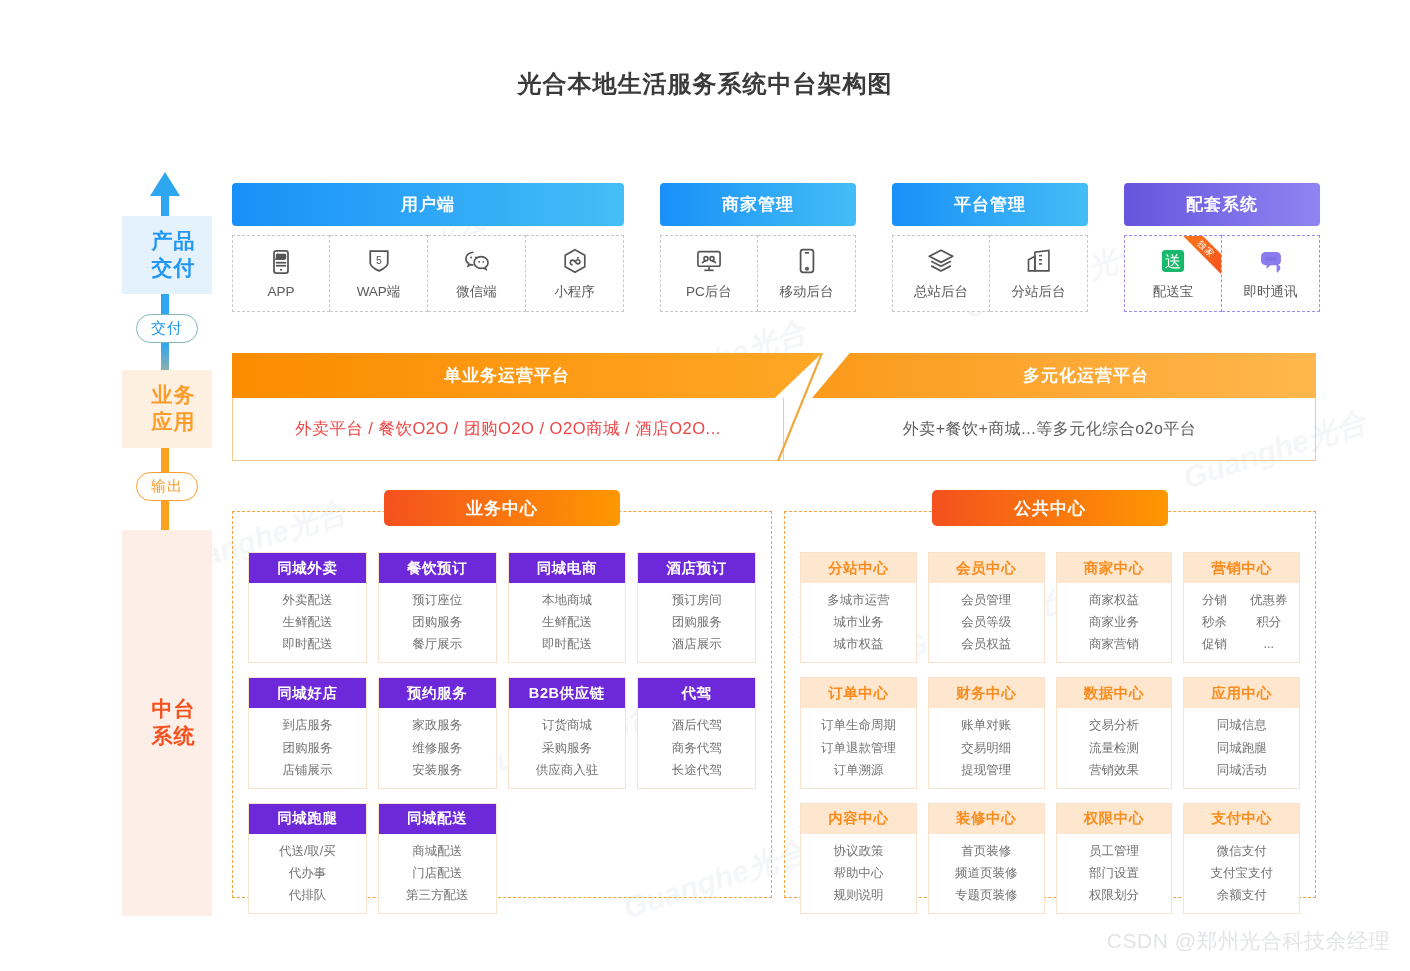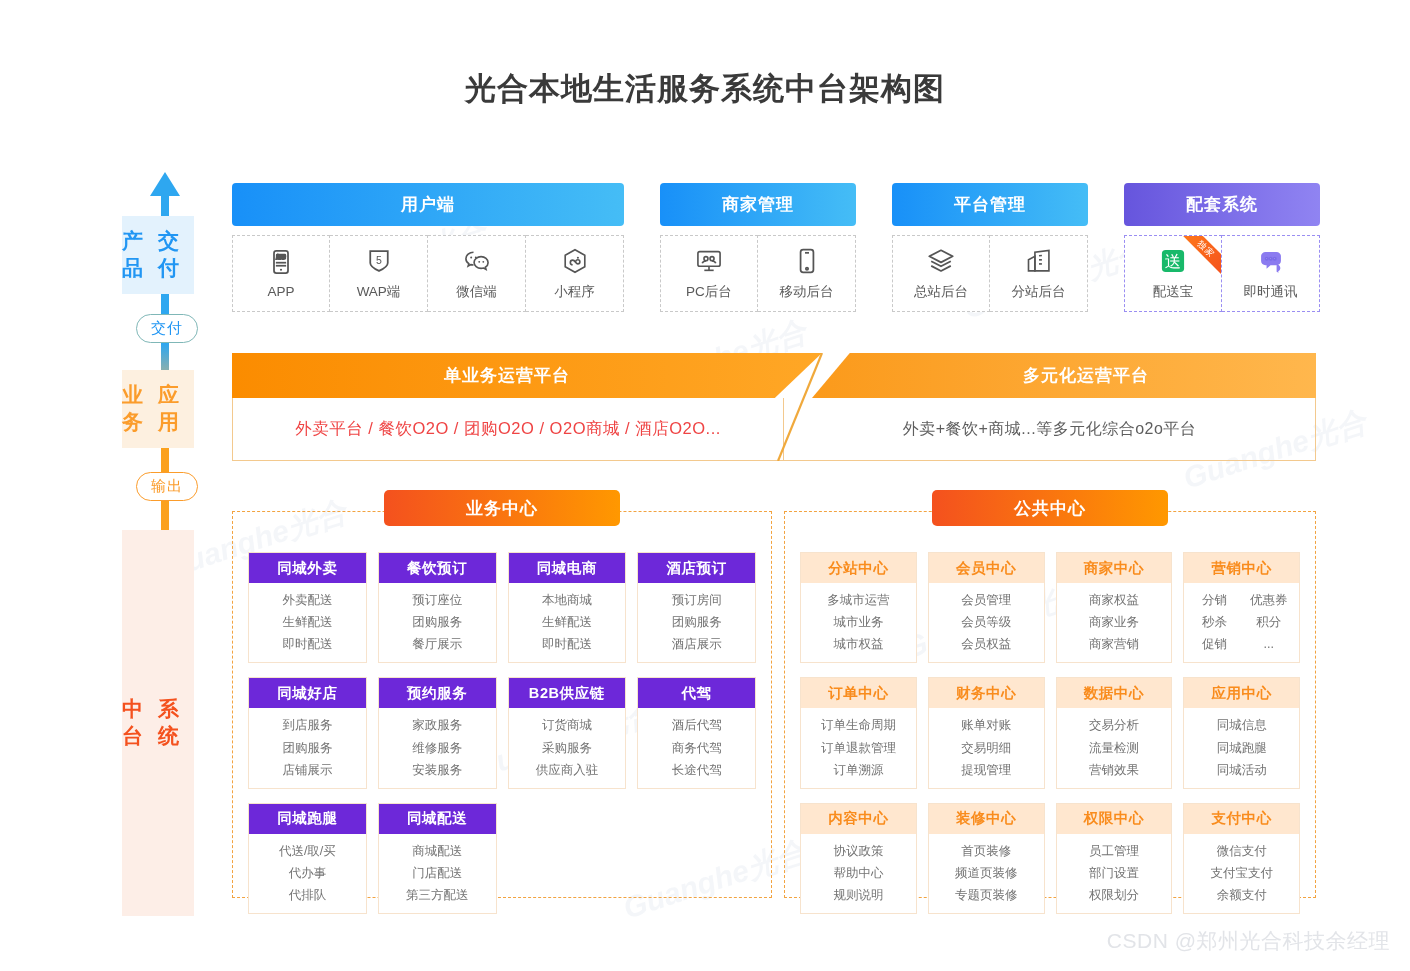--- a/index.html
+++ b/index.html
@@ -8,21 +8,21 @@
     background: #ffffff;
     font-family: "Liberation Sans", "DejaVu Sans", sans-serif;
     overflow: hidden;
   }
   .page { position: relative; width: 1410px; height: 971px; }
 
   
   .title {
     position: absolute; top: 68px; left: 0; width: 1410px;
     text-align: center;
-    font-size: 31px; font-weight: bold; color: #3a3a3a;
+    font-size: 24px; font-weight: bold; color: #3a3a3a;
     letter-spacing: 1px;
   }
 
   
   .rail { position: absolute; left: 122px; top: 172px; width: 90px; height: 748px; }
   .rail-line {
     position: absolute; left: 39px; top: 22px; width: 8px; height: 722px;
     background: linear-gradient(to bottom,
        #2ea7f0 0px, #2ea7f0 150px,
        #b9b48c 190px,
@@ -31,23 +31,23 @@
     border-radius: 2px;
   }
   .rail-arrow {
     position: absolute; left: 28px; top: 0px;
     width: 0; height: 0;
     border-left: 15px solid transparent;
     border-right: 15px solid transparent;
     border-bottom: 24px solid #2ea7f0;
   }
   .rail-stage {
-    position: absolute; left: 0; width: 72px;
-    display: flex; flex-direction: row; align-items: center; justify-content: center;
-    font-size: 21px; font-weight: bold; line-height: 1.28; letter-spacing: 1px;
+    position: absolute; left: 0; width: 90px;
+    display: flex; flex-direction: column; align-items: center; justify-content: center;
+    font-size: 21px; font-weight: bold; line-height: 1.28; letter-spacing: 1px; padding-left: 13px;
   }
   .rail-stage span { display: block; }
   .stage-product { top: 44px; height: 78px; background: #e3f2fd; color: #2196f3; }
   .stage-business { top: 198px; height: 78px; background: #fdf0e0; color: #fb9c2b; }
   .stage-mid { top: 358px; height: 386px; background: #fdeee7; color: #f4511e; }
   .rail-pill {
     position: absolute; left: 14px; width: 62px; height: 29px;
     border-radius: 15px; background: #ffffff;
     display: flex; align-items: center; justify-content: center;
     font-size: 15px; letter-spacing: 1px;

